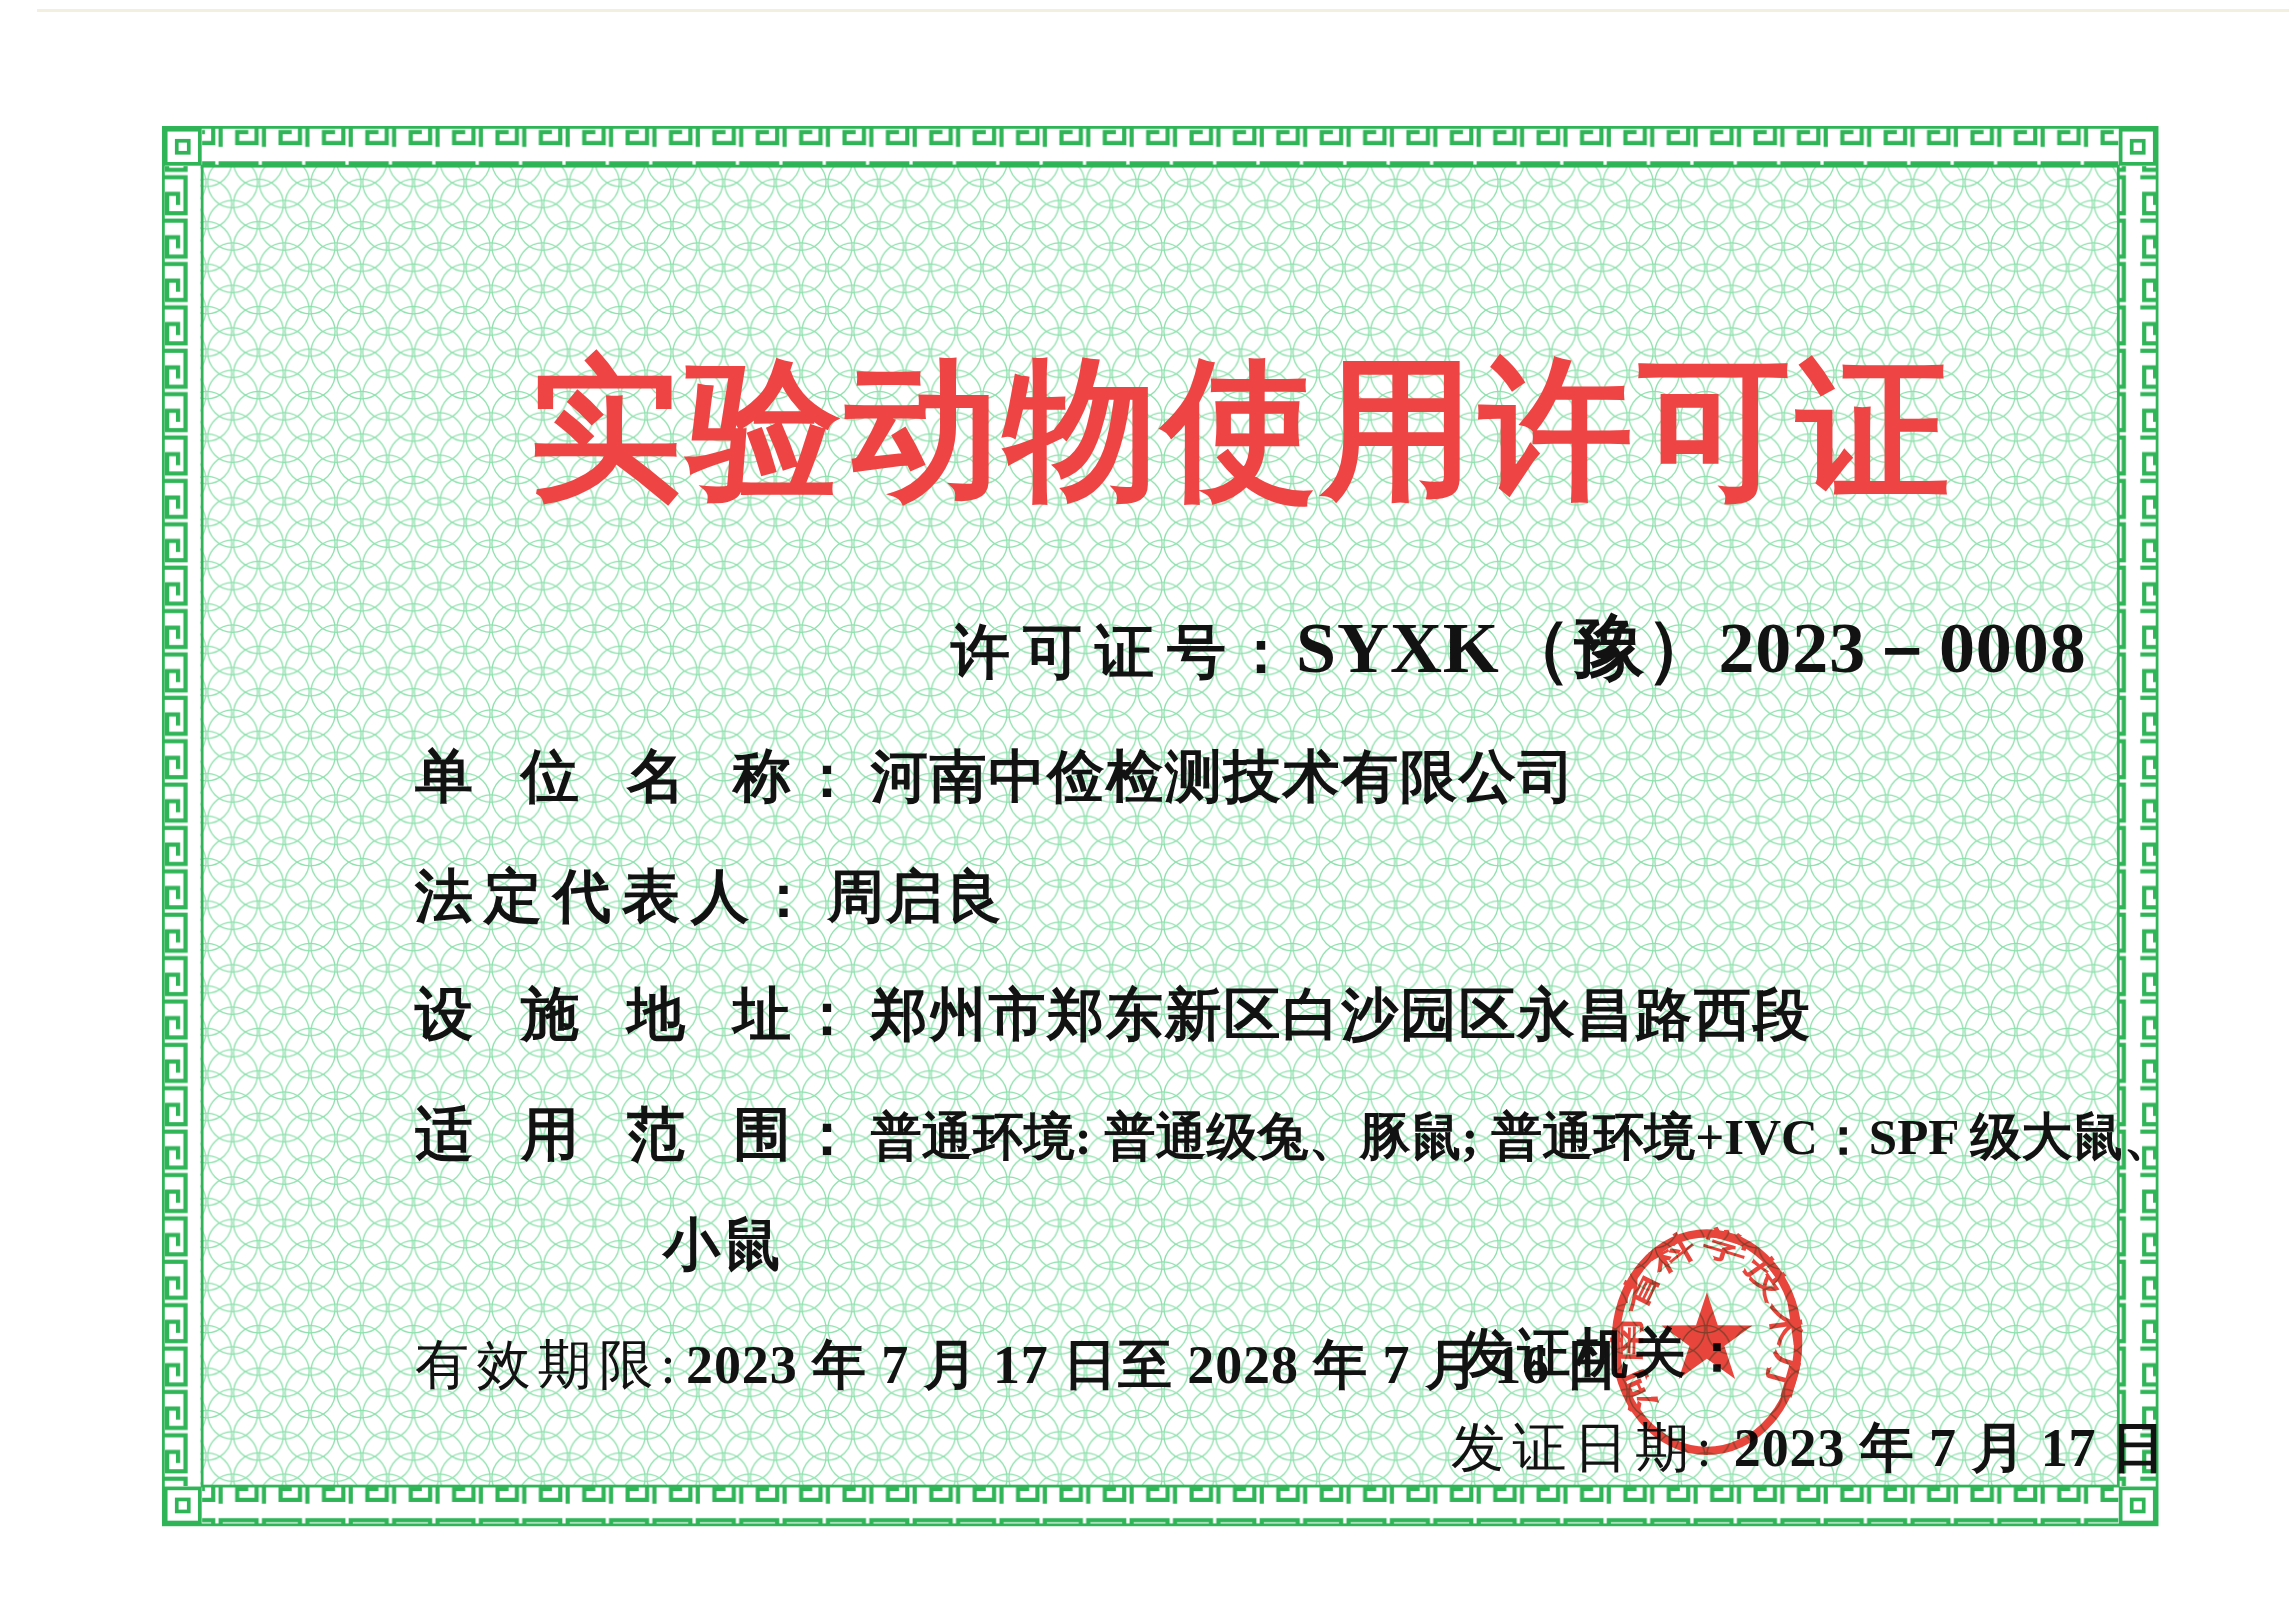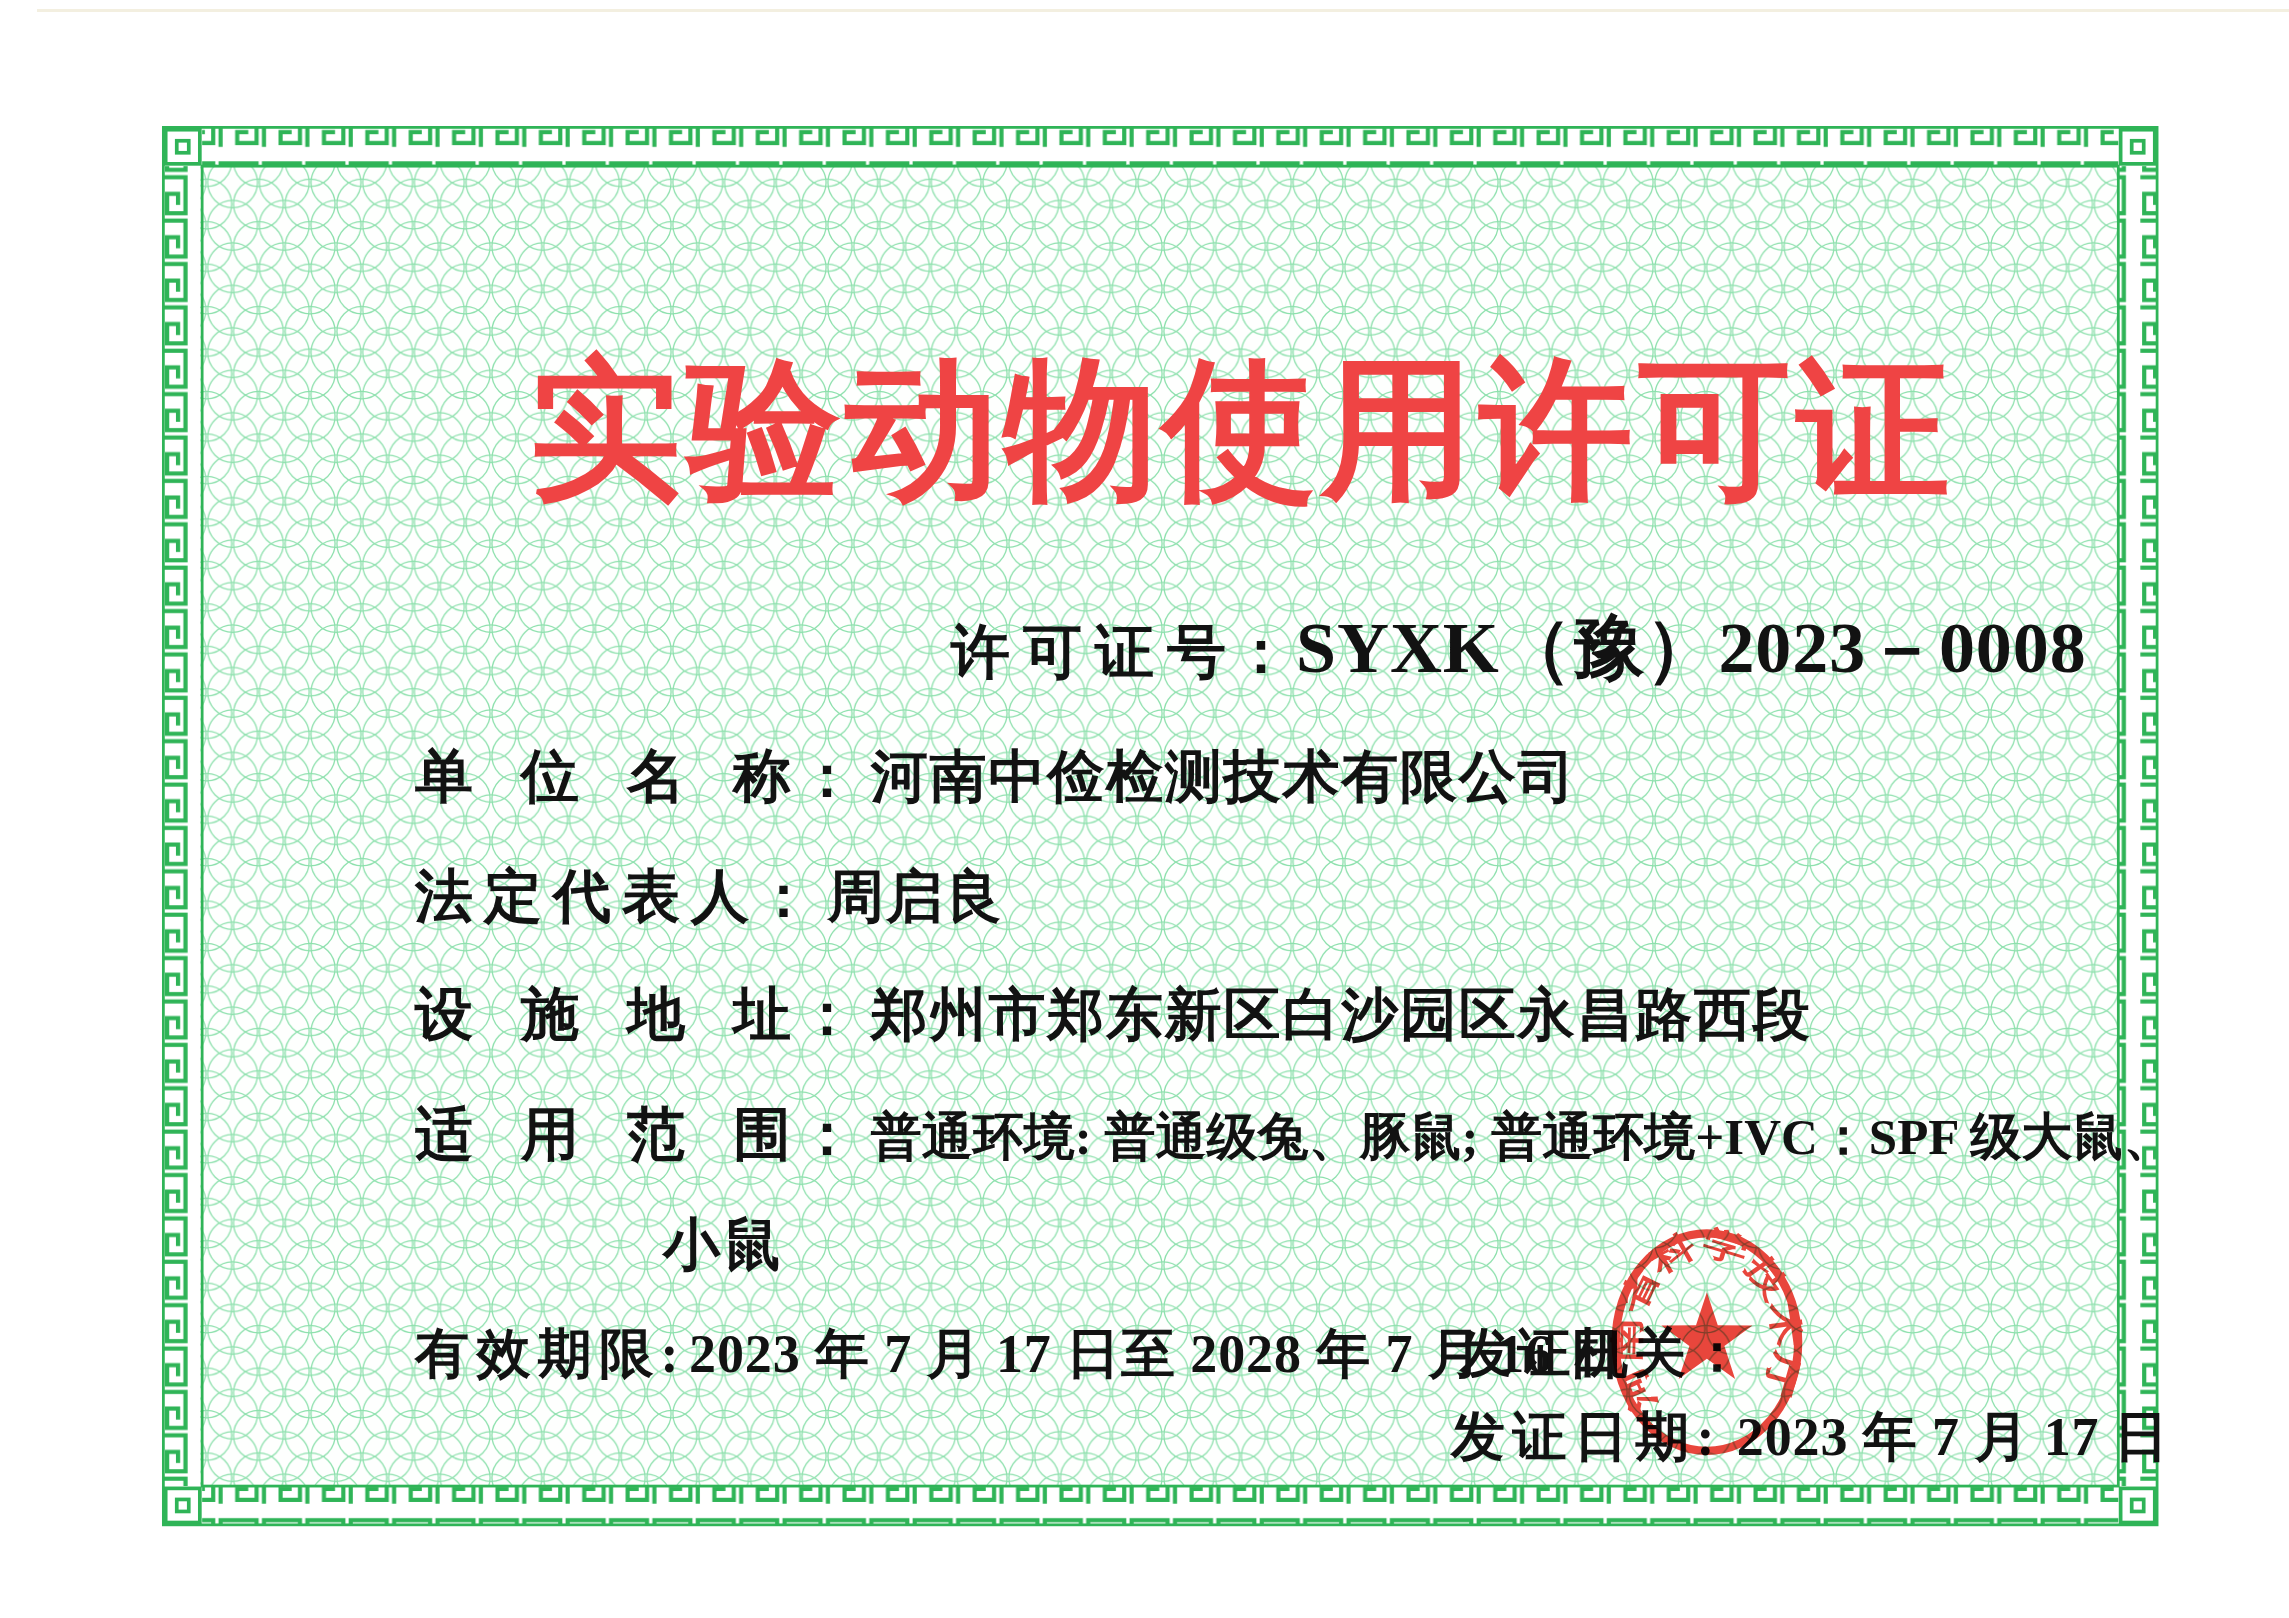--- a/index.html
+++ b/index.html
@@ -21,21 +21,21 @@
   .lbl{font-size:58px;font-weight:700;}
   .w4{letter-spacing:48px;margin-right:-41px;}
   .w5{letter-spacing:11px;margin-right:-5.5px;text-align:center;}
   .colon{font-size:58px;font-weight:700;margin-right:14.8px;}
   .val{font-size:57px;font-weight:700;letter-spacing:1.8px;}
   .val-small{font-size:51px;letter-spacing:0;}
   .row1{top:738px;text-align:right;} .row2{top:858px;} .row3{top:976px;text-align:right;} .row4{top:1096px;}
   .row-cont{position:absolute;left:663px;top:1207px;font-size:57px;font-weight:700;letter-spacing:3.7px;}
 
   .validity-row{position:absolute;left:415px;top:1318px;display:flex;align-items:baseline;white-space:nowrap;}
-  .small-lbl{font-size:54px;font-weight:700;letter-spacing:7.4px;}
+  .small-lbl{font-size:54px;font-weight:400;letter-spacing:7.4px;margin-top:11px;}
   .small-val{font-size:54px;font-weight:700;letter-spacing:0.9px;margin-left:3px;}
   .issuer-label{position:absolute;left:1460px;top:1318px;font-size:53px;font-weight:700;letter-spacing:4.6px;white-space:nowrap;}
   .issue-date-row{position:absolute;left:1451px;top:1401px;display:flex;align-items:baseline;white-space:nowrap;}
   .issue-date-row .small-val{margin-left:14.8px;}
 
   .seal-svg{position:absolute;left:1564px;top:1197px;mix-blend-mode:multiply;opacity:.93;}
   .seal-text{font-family:"Liberation Serif","DejaVu Serif",serif;font-weight:700;}
 </style>
 </head>
 <body>

